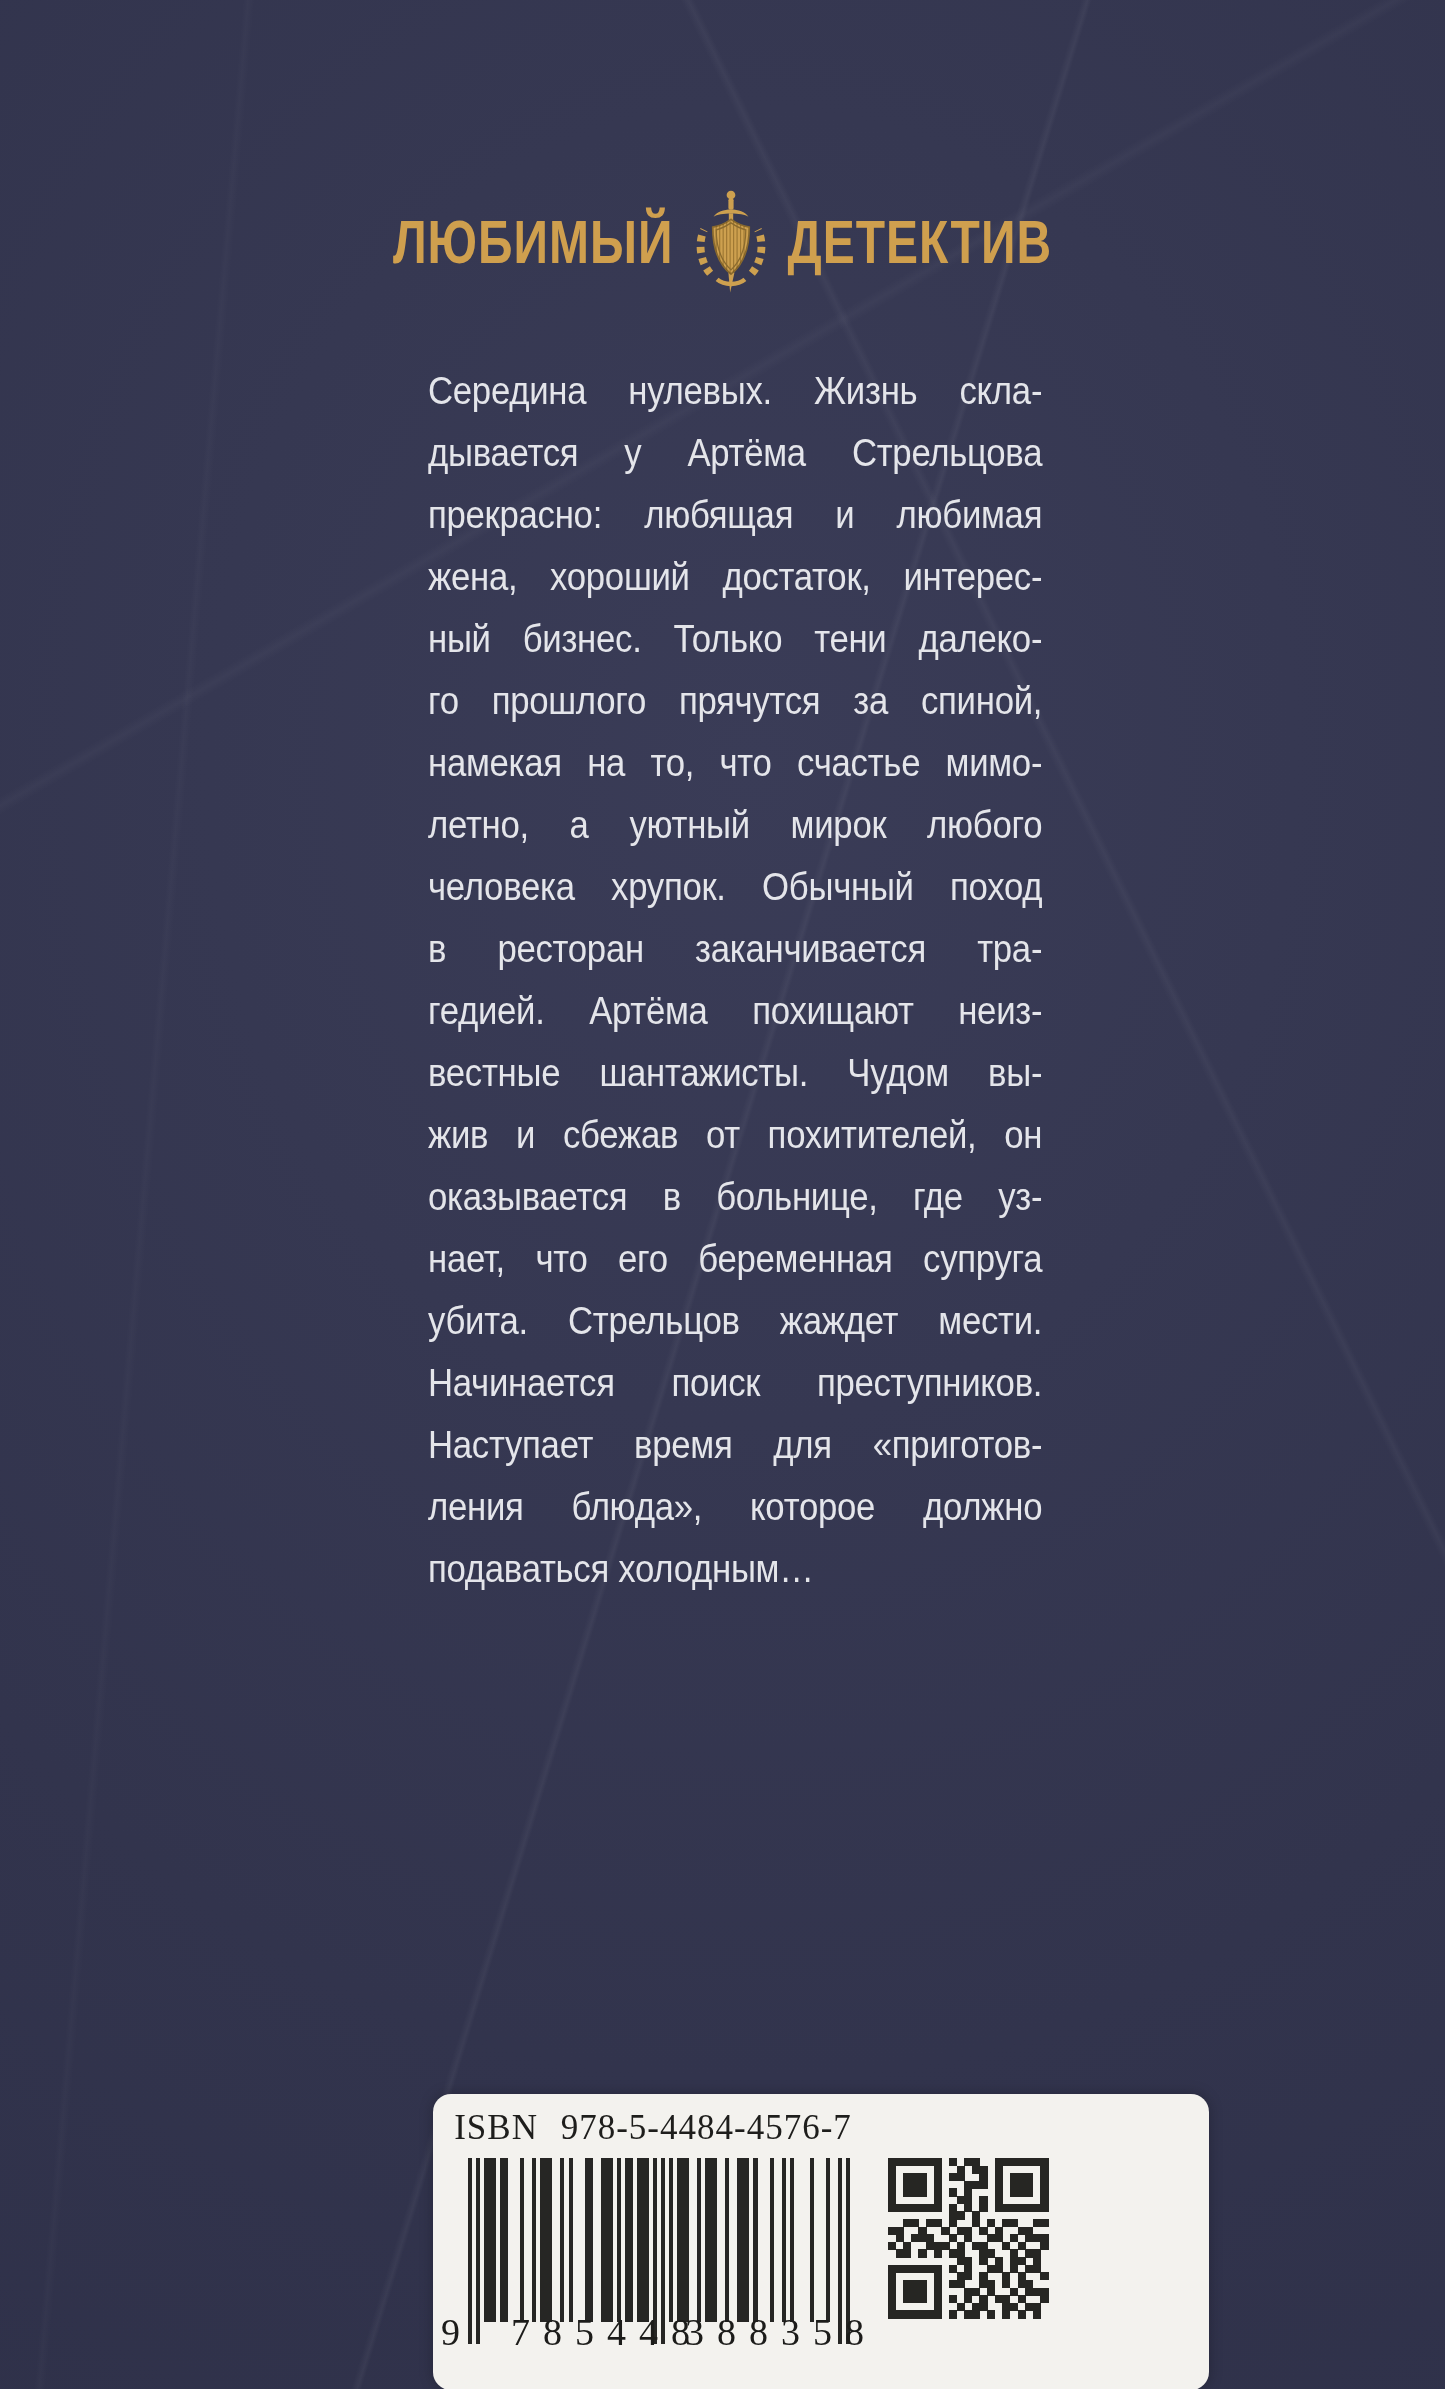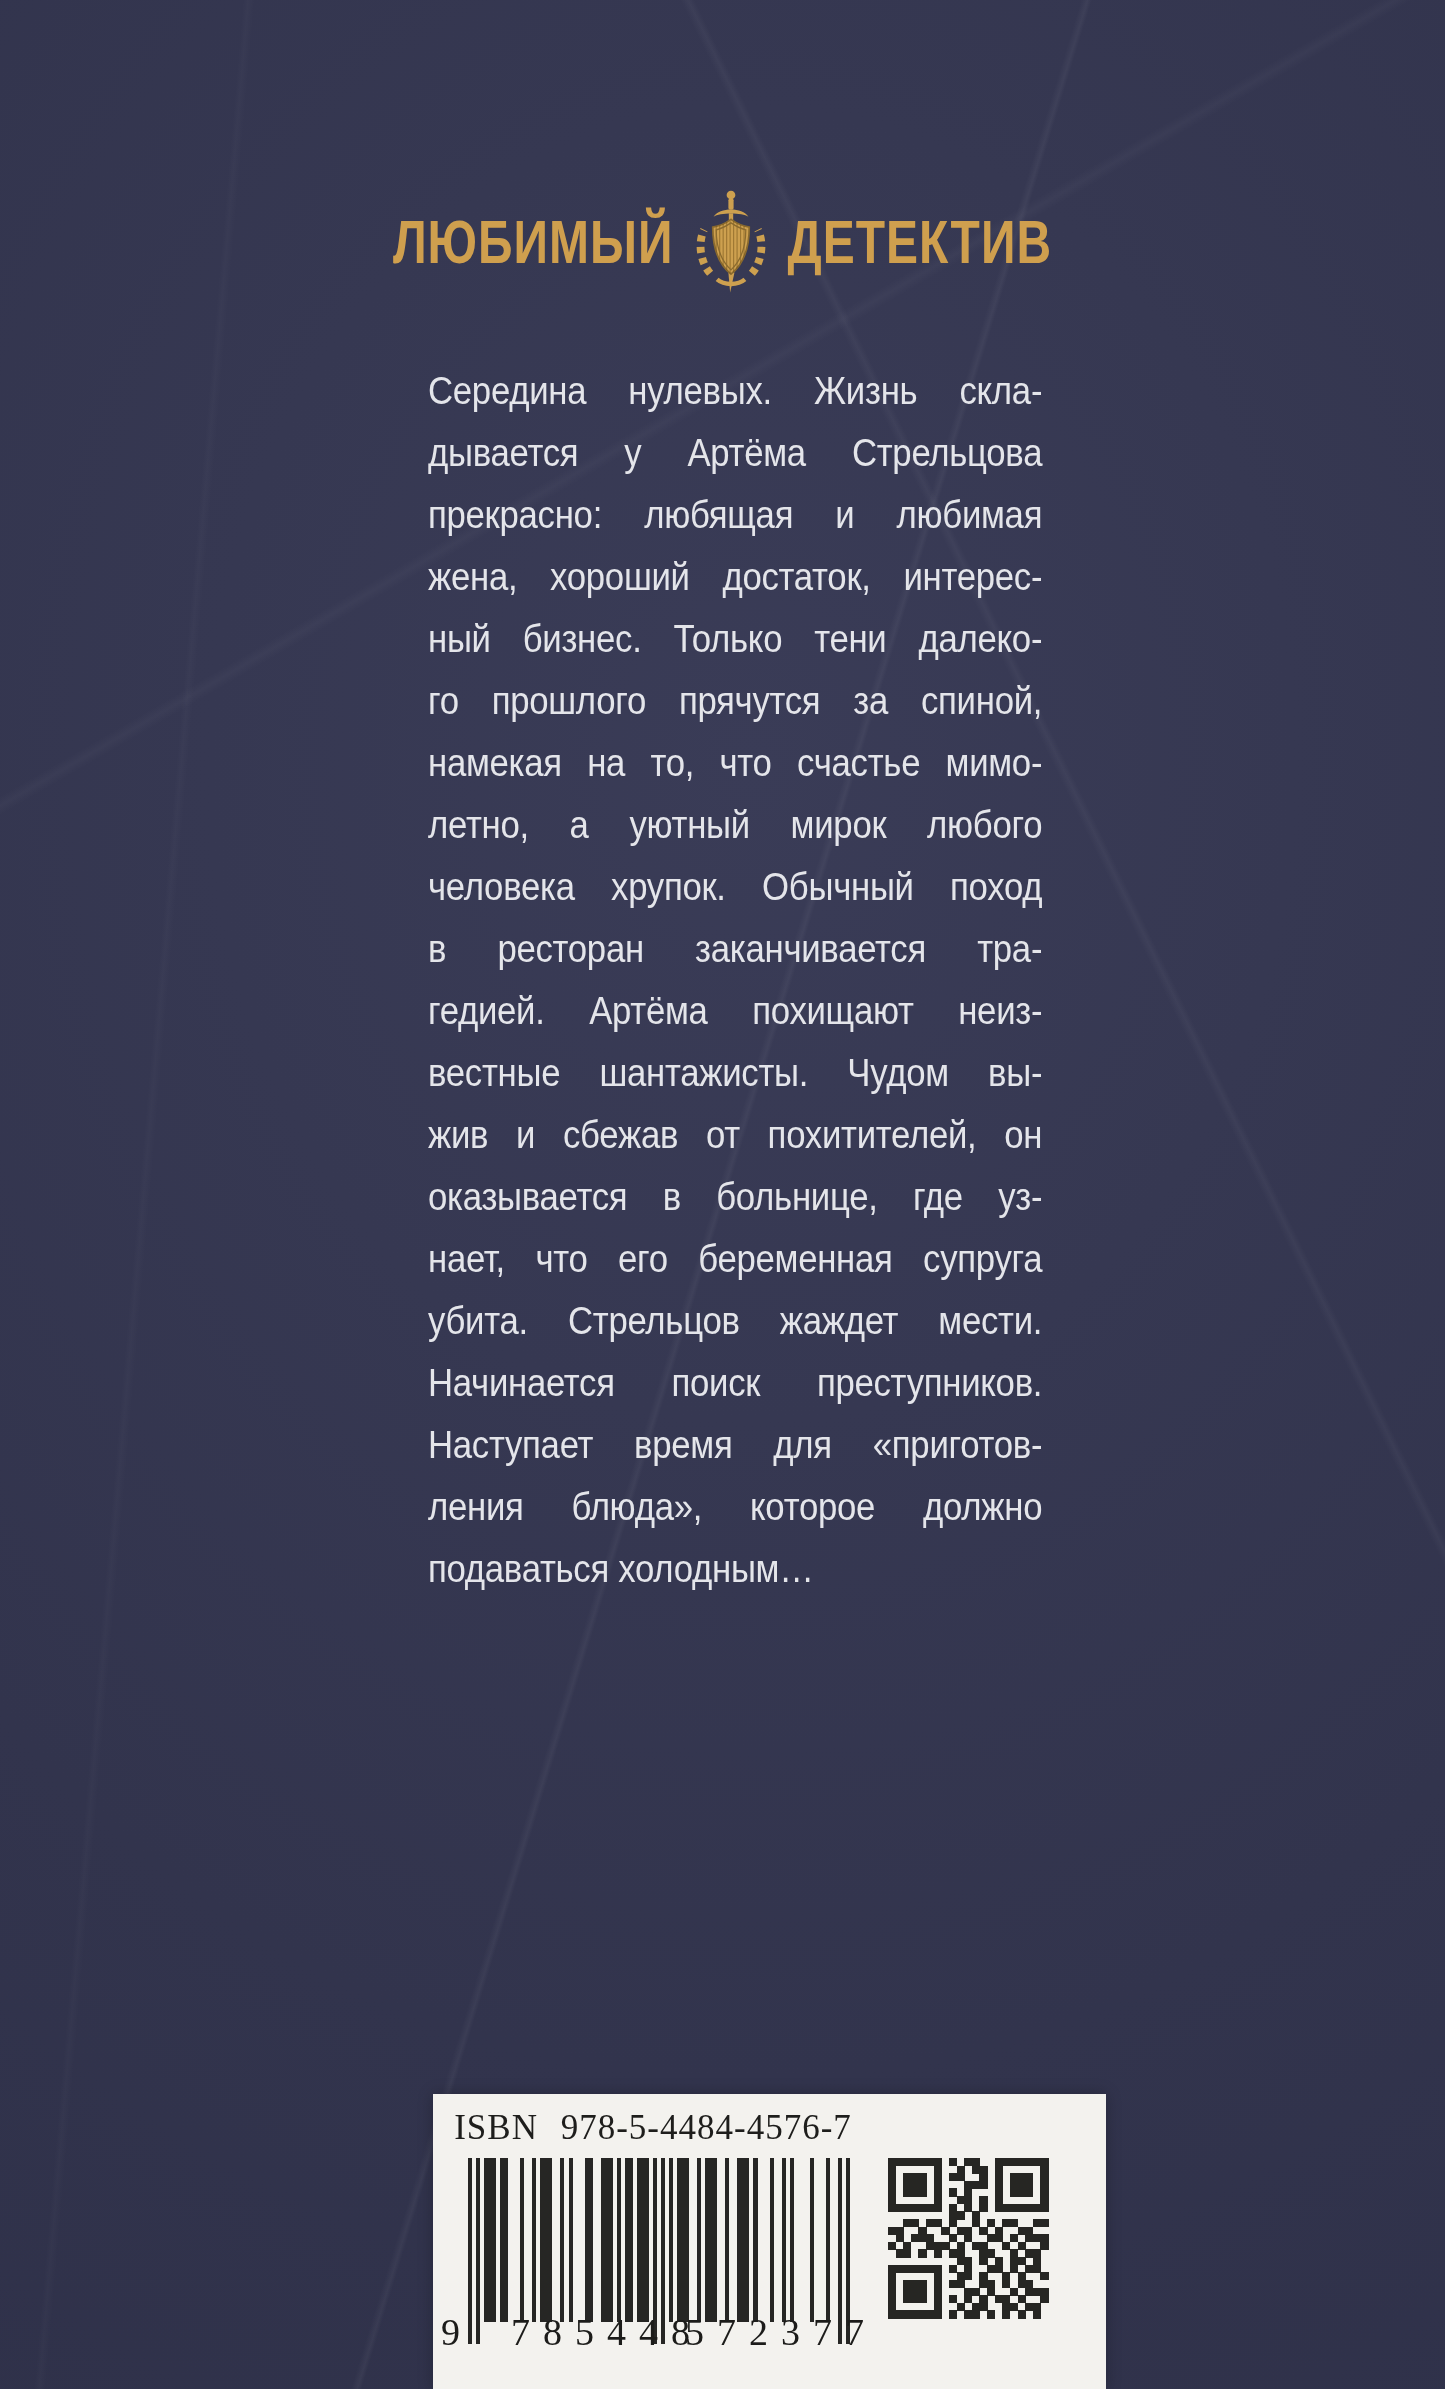--- a/index.html
+++ b/index.html
@@ -33,22 +33,22 @@
     font-size:38px;line-height:62px;letter-spacing:-0.3px;color:#e4e5ea;
     transform:scaleX(0.914);transform-origin:left top;
   }
   .annotation .line{
     height:62px;white-space:nowrap;
     text-align:justify;text-align-last:justify;
   }
   .annotation .line.last{text-align:left;text-align-last:left;}
   
   .isbnbox{
-    position:absolute;left:433px;top:2094px;width:673px;height:296px;
-    background:#f3f2ee;box-shadow:0 0 14px rgba(0,0,0,0.25);
+    position:absolute;left:433px;top:2094px;width:776px;height:296px;
+    background:#f3f2ee;box-shadow:0 0 14px rgba(0,0,0,0.25);border-radius:18px;
   }
   .isbn-label{
     position:absolute;left:18px;top:14px;width:404px;text-align:center;
     font-family:"Liberation Serif",serif;font-size:35px;color:#1e1e1c;
     letter-spacing:1px;word-spacing:13px;white-space:nowrap;
   }
   .bars{position:absolute;left:35px;top:64px;width:382px;height:186px;}
   .bars .bar{position:absolute;top:0;background:#262624;}
   .bdigit{
     position:absolute;top:216px;font-family:"Liberation Serif",serif;
@@ -161,21 +161,21 @@
         <div class="bar" style="left: 301.58px; width: 4.02px; height: 164px;"></div>
         <div class="bar" style="left: 313.64px; width: 4.02px; height: 164px;"></div>
         <div class="bar" style="left: 321.68px; width: 4.02px; height: 164px;"></div>
         <div class="bar" style="left: 341.79px; width: 4.02px; height: 164px;"></div>
         <div class="bar" style="left: 357.87px; width: 4.02px; height: 164px;"></div>
         <div class="bar" style="left: 369.94px; width: 4.02px; height: 186px;"></div>
         <div class="bar" style="left: 377.98px; width: 4.02px; height: 186px;"></div>
       </div>
     <div class="bdigit lead">9</div>
     <div class="bdigit g1">785448</div>
-    <div class="bdigit g2">572377</div>
+    <div class="bdigit g2">388358</div>
     <div class="qr">
         <div class="qm" style="left: 0px; top: 0px;"></div>
         <div class="qm" style="left: 7.62px; top: 0px;"></div>
         <div class="qm" style="left: 15.24px; top: 0px;"></div>
         <div class="qm" style="left: 22.86px; top: 0px;"></div>
         <div class="qm" style="left: 30.48px; top: 0px;"></div>
         <div class="qm" style="left: 38.1px; top: 0px;"></div>
         <div class="qm" style="left: 45.72px; top: 0px;"></div>
         <div class="qm" style="left: 60.96px; top: 0px;"></div>
         <div class="qm" style="left: 76.2px; top: 0px;"></div>

